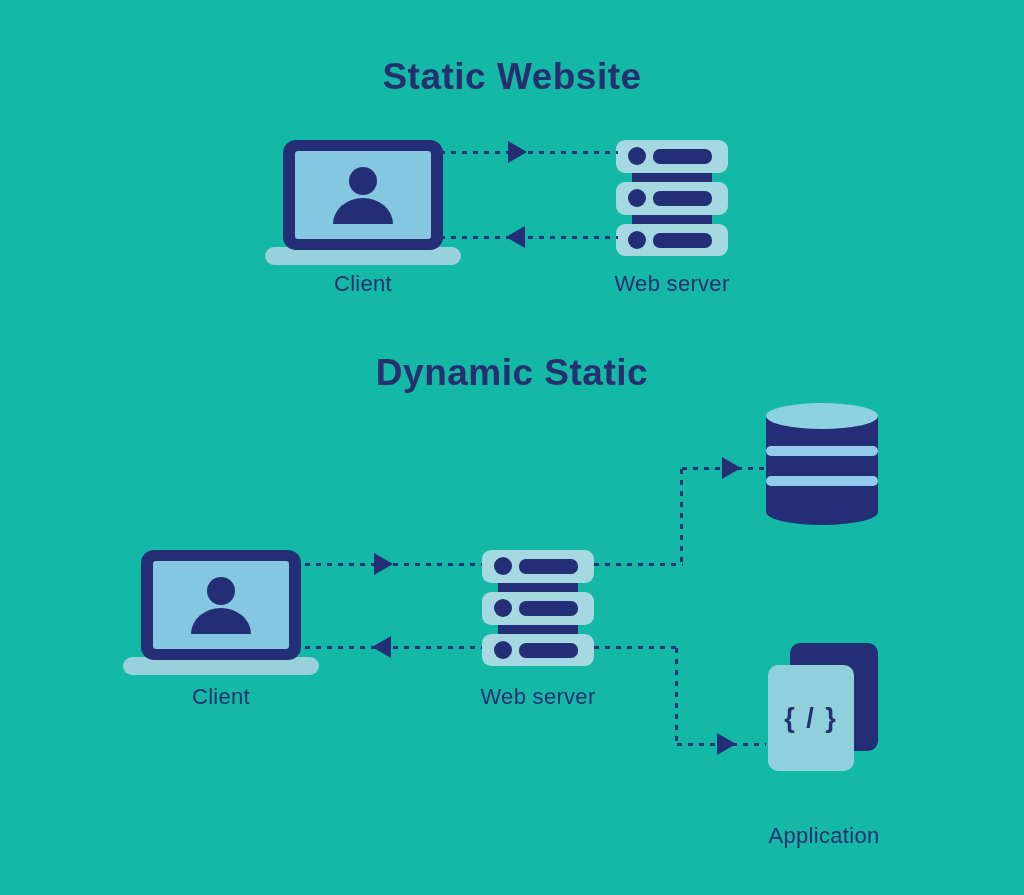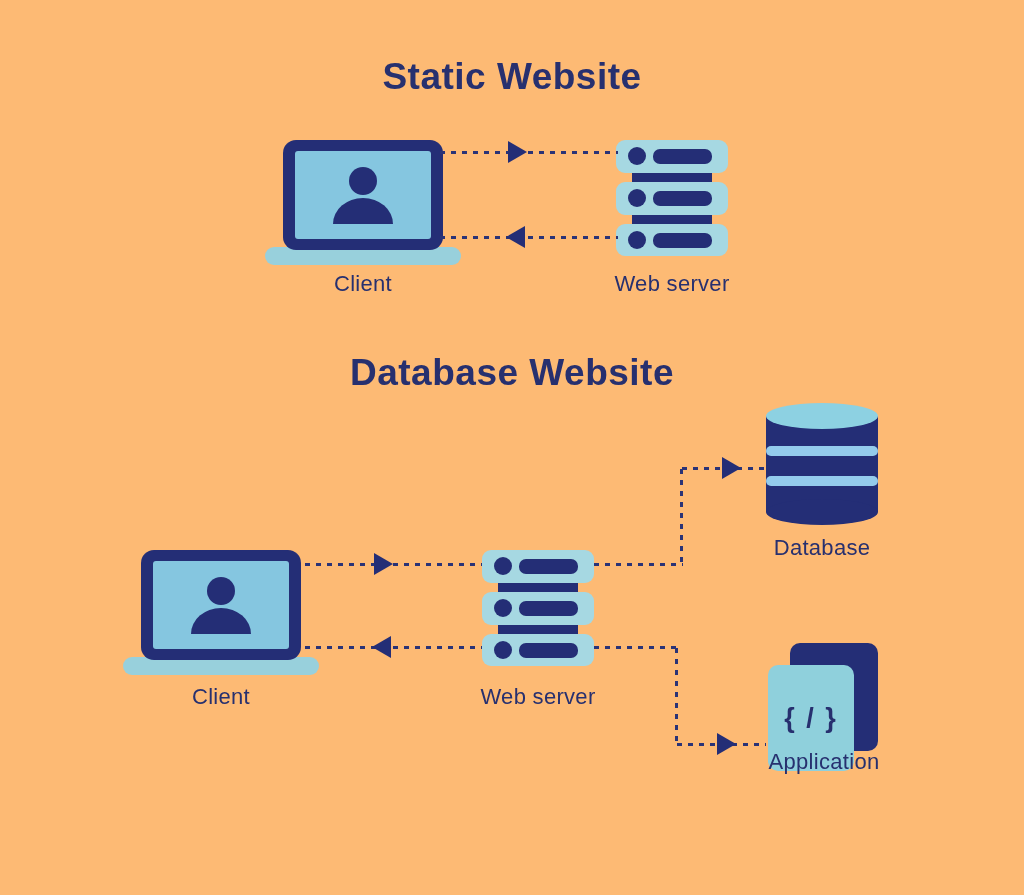--- a/index.html
+++ b/index.html
@@ -1,19 +1,19 @@
 <!DOCTYPE html>
 <html><head>
 <meta charset="utf-8">
 <style>
   html,body{margin:0;padding:0;background:#dceaf2;}
   #canvas{
     position:relative;
     width:1024px;height:895px;
-    background:#fdba74;
+    background:#14b8a6;
     font-family:"Liberation Sans", sans-serif;
     overflow:hidden;
   }
   .title{
     position:absolute;left:0;width:1024px;
     text-align:center;
     font-size:37px;font-weight:700;
     color:#27306f;letter-spacing:.5px;
     margin:0;
   }
@@ -93,21 +93,21 @@
     </svg>
   </div>
   <div class="lbl" style="left:592px;top:271px;width:160px;">Web server</div>
 
   <div class="hline" style="left:440px;top:151px;width:178px;"></div>
   <div class="tri tri-r" style="left:508px;top:141px;"></div>
 
   <div class="hline" style="left:440px;top:236px;width:178px;"></div>
   <div class="tri tri-l" style="left:506px;top:226px;"></div>
 
-  <h1 class="title" style="top:352px;">Database Website</h1>
+  <h1 class="title" style="top:352px;">Dynamic Static</h1>
 
   <div class="icon" style="left:123px;top:550px;">
     <svg width="196" height="126" viewBox="0 0 196 126" aria-hidden="true">
       <rect x="0" y="107" width="196" height="18" rx="9" fill="#98d0dc"></rect>
       <rect x="18" y="0" width="160" height="110" rx="13" fill="#242e76"></rect>
       <rect x="30" y="11" width="136" height="88" rx="3" fill="#85c6e0"></rect>
       <circle cx="98" cy="41" r="14" fill="#242e76"></circle>
       <path d="M68 84 a30 26 0 0 1 60 0 z" fill="#242e76"></path>
     </svg>
   </div>
@@ -145,30 +145,29 @@
 
   <div class="icon" style="left:766px;top:402px;">
     <svg width="112" height="124" viewBox="0 0 112 124" aria-hidden="true">
       <rect x="0" y="14" width="112" height="96" fill="#242e76"></rect>
       <ellipse cx="56" cy="110" rx="56" ry="13" fill="#242e76"></ellipse>
       <rect x="0" y="44" width="112" height="10" rx="5" fill="#94cbec"></rect>
       <rect x="0" y="74" width="112" height="10" rx="5" fill="#94cbec"></rect>
       <ellipse cx="56" cy="14" rx="56" ry="13" fill="#8dd1e2"></ellipse>
     </svg>
   </div>
-  <div class="lbl" style="left:746px;top:535px;width:152px;">Database</div>
 
   <div class="hline" style="left:594px;top:646px;width:84px;"></div>
   <div class="vline" style="left:675px;top:648px;height:99px;"></div>
   <div class="hline" style="left:677px;top:743px;width:89px;"></div>
   <div class="tri tri-r" style="left:717px;top:733px;"></div>
 
   <div class="appserver" style="left:768px;top:643px;">
     <div class="back"></div>
     <div class="front">
       <span class="glyph">{ / }</span>
     </div>
   </div>
-  <div class="lbl" style="left:738px;top:748px;width:172px;line-height:27px;">
+  <div class="lbl" style="left:738px;top:822px;width:172px;line-height:27px;">
     <div>Application</div>
   </div>
 
 </div>
 
 </body></html>

